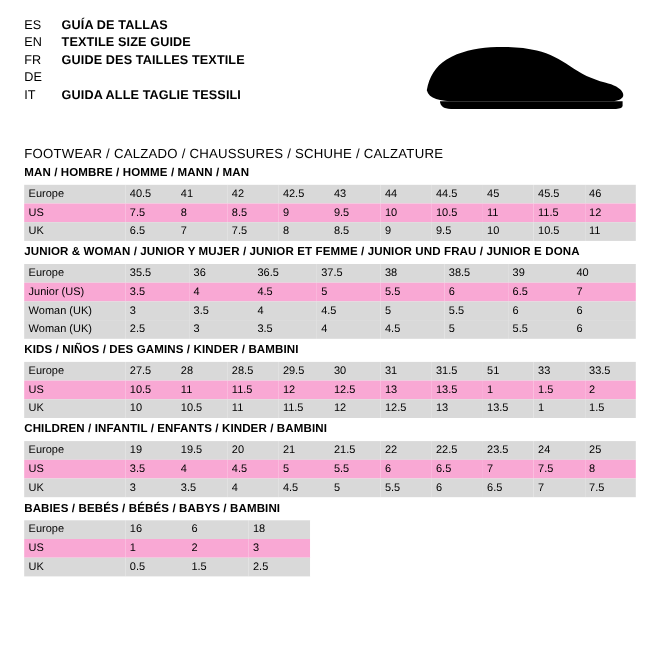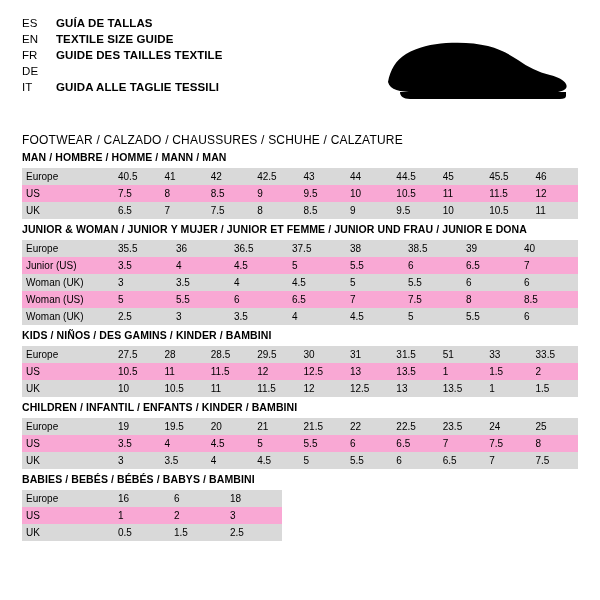--- a/index.html
+++ b/index.html
@@ -211,31 +211,20 @@
         <td class="lbl">Woman (UK)</td>
         <td>3</td>
         <td>3.5</td>
         <td>4</td>
         <td>4.5</td>
         <td>5</td>
         <td>5.5</td>
         <td>6</td>
         <td>6</td>
       </tr>
-      <tr class="plain">
-        <td class="lbl">Woman (US)</td>
-        <td>5</td>
-        <td>5.5</td>
-        <td>6</td>
-        <td>6.5</td>
-        <td>7</td>
-        <td>7.5</td>
-        <td>8</td>
-        <td>8.5</td>
-      </tr>
       <tr class="shaded">
         <td class="lbl">Woman (UK)</td>
         <td>2.5</td>
         <td>3</td>
         <td>3.5</td>
         <td>4</td>
         <td>4.5</td>
         <td>5</td>
         <td>5.5</td>
         <td>6</td>

